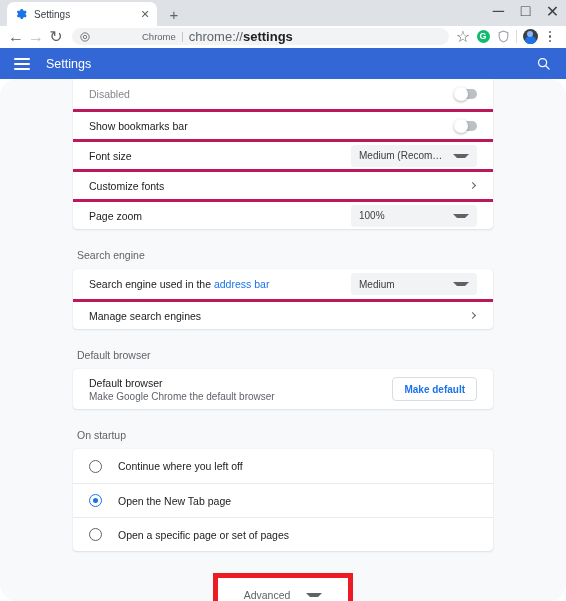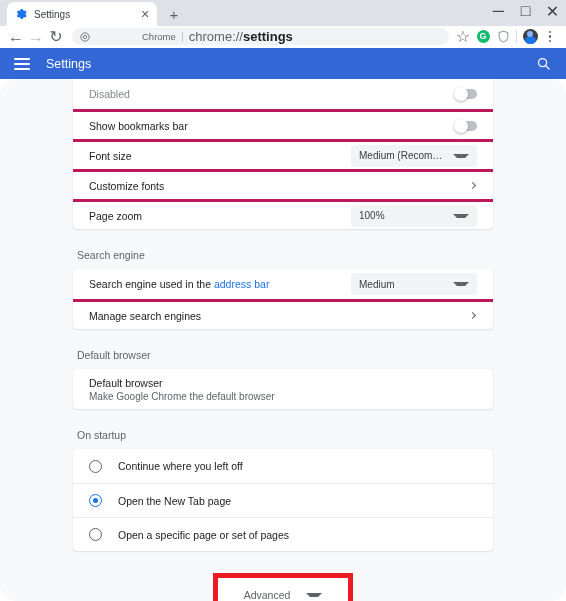--- a/index.html
+++ b/index.html
@@ -560,20 +560,21 @@
       </div>
     </div>
 
     <div class="section-title">Default browser</div>
     <div class="card">
       <div class="row" style="min-height:40px;">
         <div class="col-label">
           <div class="row-label">Default browser</div>
           <div class="row-sub">Make Google Chrome the default browser</div>
         </div>
+        <div class="btn-outline">Make default</div>
       </div>
     </div>
 
     <div class="section-title">On startup</div>
     <div class="card">
       <div class="radio-row">
         <div class="radio"></div>
         <div class="radio-label">Continue where you left off</div>
       </div>
       <div class="radio-row">

